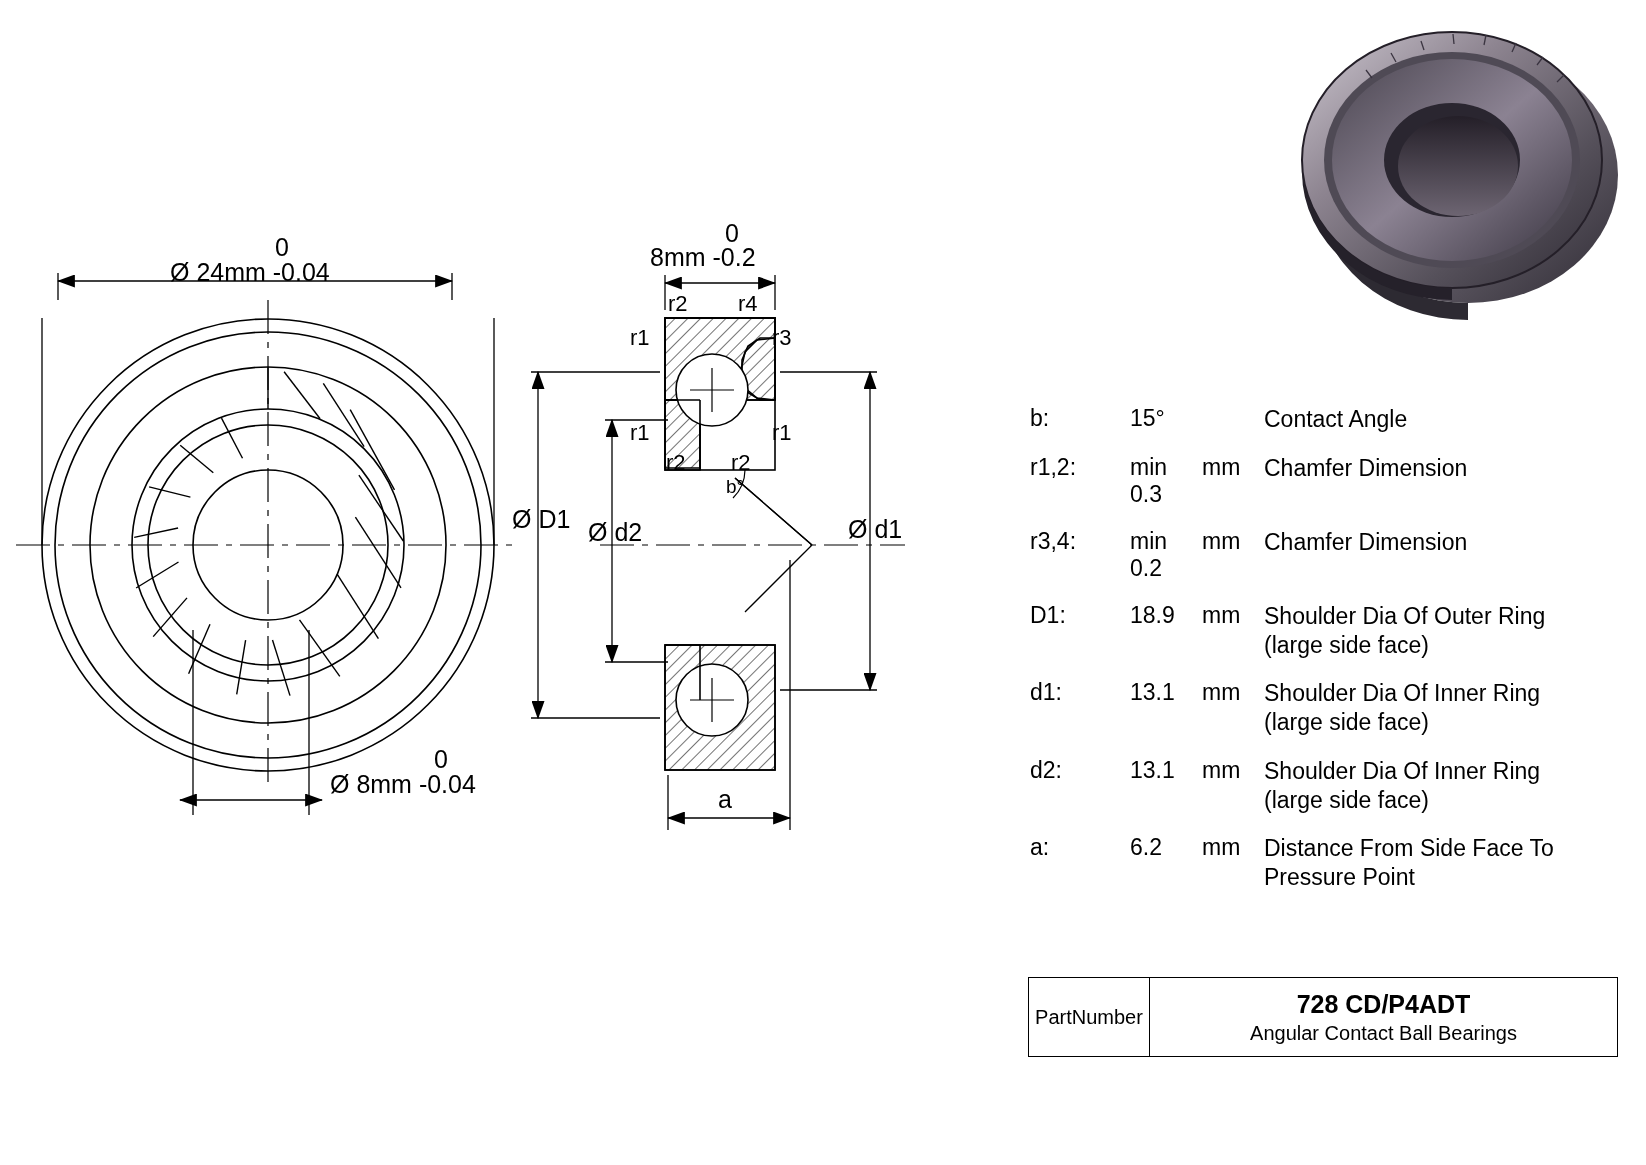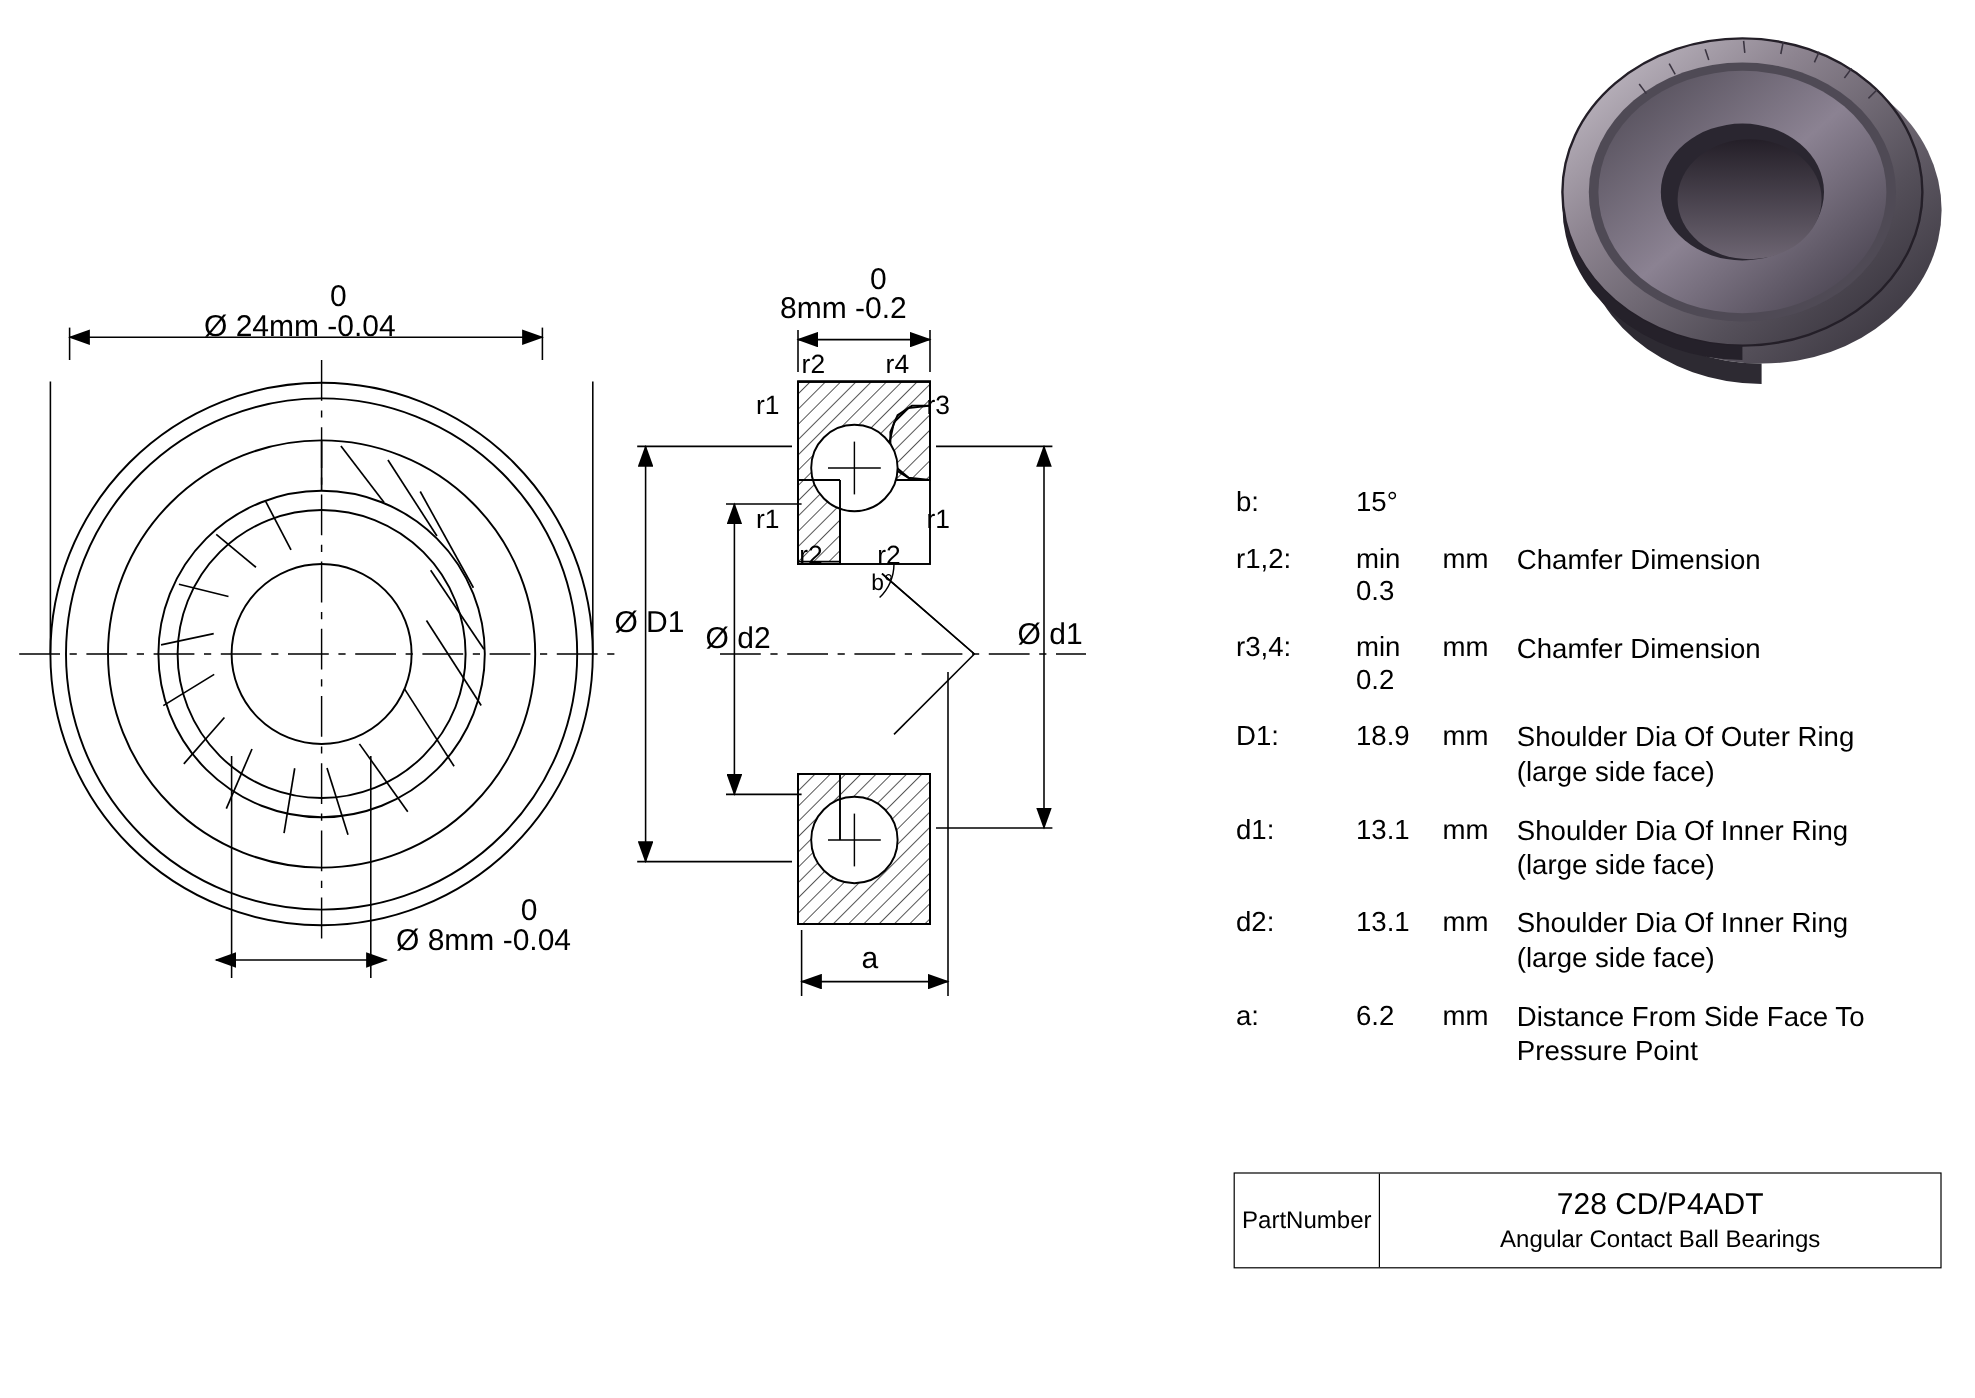--- a/index.html
+++ b/index.html
@@ -92,21 +92,21 @@
   }
   .tb-partinfo {
     flex: 1;
     display: flex;
     flex-direction: column;
     align-items: center;
     justify-content: center;
   }
   .tb-partno {
     font-size: 25px;
-    font-weight: normal;
+    font-weight: bold;
   }
   .tb-parttype {
     font-size: 20px;
     margin-top: 3px;
   }
   
   .dim {
     position: absolute;
     font-size: 25px;
     white-space: nowrap;
@@ -329,20 +329,21 @@
   <div class="dim" style="left:512px; top:505px;">Ø D1</div>
   <div class="dim" style="left:588px; top:518px;">Ø d2</div>
   <div class="dim" style="left:848px; top:515px;">Ø d1</div>
   <div class="dim" style="left:718px; top:785px;">a</div>
 
   <div class="spec-table">
     <div class="spec-row">
       <div class="spec-sym">b:</div>
       <div class="spec-val">15°</div>
       <div class="spec-unit"></div>
+      <div class="spec-desc">Contact Angle</div>
     </div>
     <div class="spec-row">
       <div class="spec-sym">r1,2:</div>
       <div class="spec-val">min 0.3</div>
       <div class="spec-unit">mm</div>
       <div class="spec-desc">Chamfer Dimension</div>
     </div>
     <div class="spec-row">
       <div class="spec-sym">r3,4:</div>
       <div class="spec-val">min 0.2</div>

